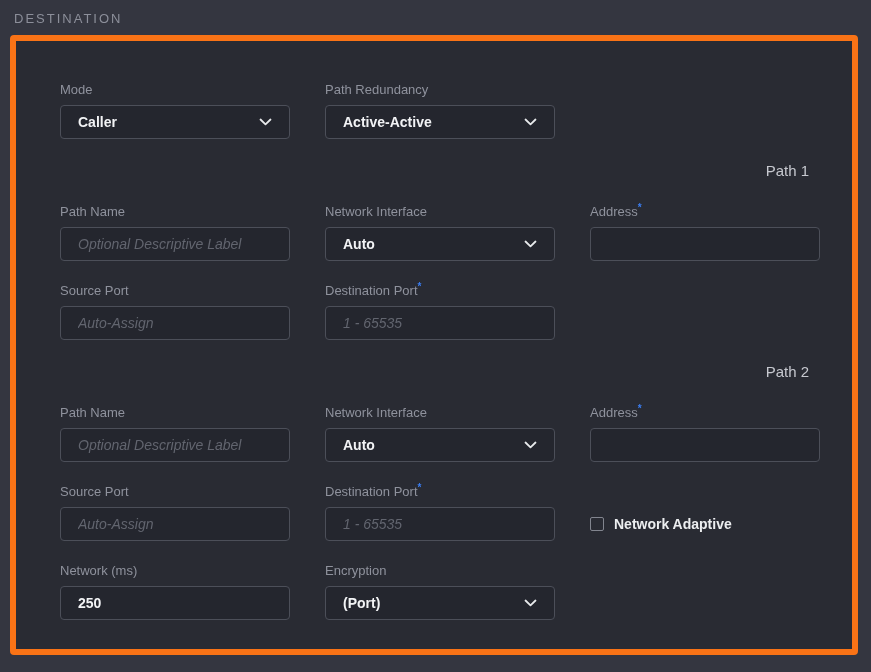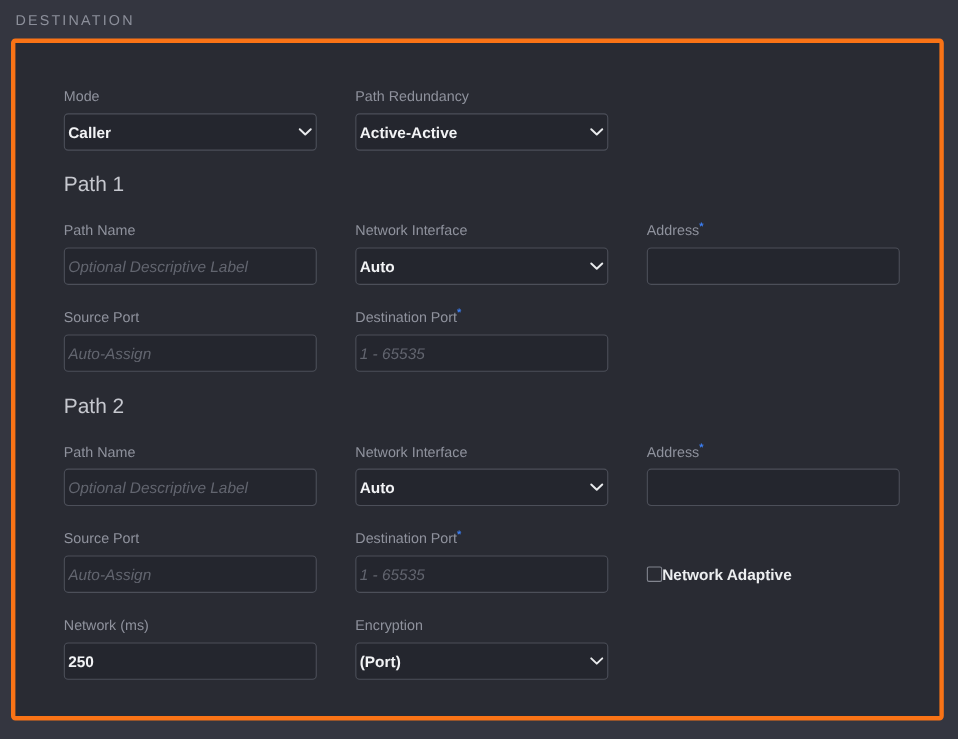--- a/index.html
+++ b/index.html
@@ -16,21 +16,21 @@
     font-weight: normal;
     letter-spacing: 2px;
     padding-left: 4px;
     text-transform: uppercase;
   }
   .panel {
     margin-top: 9px;
     width: 848px;
     height: 620px;
     background: #292b33;
-    border: 4px solid #f97316;
+    border: 6px solid #f97316;
     border-radius: 4px;
     padding: 41px 43px 0 44px;
   }
   .row {
     display: grid;
     grid-template-columns: repeat(3, 230px);
     column-gap: 35px;
     margin-bottom: 22px;
   }
   .field-label {
@@ -51,45 +51,47 @@
   .control, .text-input {
     width: 100%;
     height: 34px;
     background: #24262e;
     border: 1px solid #4c4f59;
     border-radius: 4px;
     color: #f2f3f5;
     font-size: 14px;
     font-weight: bold;
     font-family: "Liberation Sans", sans-serif;
-    padding: 0 3px;
+    padding: 0 17px;
   }
   .text-input::placeholder {
     color: #62656f;
     font-style: italic;
     font-weight: normal;
     opacity: 1;
   }
   .select {
     display: flex;
     align-items: center;
     justify-content: space-between;
     cursor: pointer;
   }
   .select .chev { flex: 0 0 auto; margin-left: 8px; }
   .group-heading {
     color: #c6c8cf;
-    font-size: 19px;
+    font-size: 15px;
     font-weight: normal;
     line-height: 20px;
     margin: 0 0 23px 0;
+    text-align: right;
   }
   .checkbox-field {
     display: flex;
     align-items: center;
+    gap: 10px;
     height: 34px;
     margin-top: 23px;
   }
   .checkbox {
     width: 14px; height: 14px;
     border: 1px solid #82858f;
     border-radius: 2px;
     background: transparent;
     flex: 0 0 auto;
     cursor: pointer;

